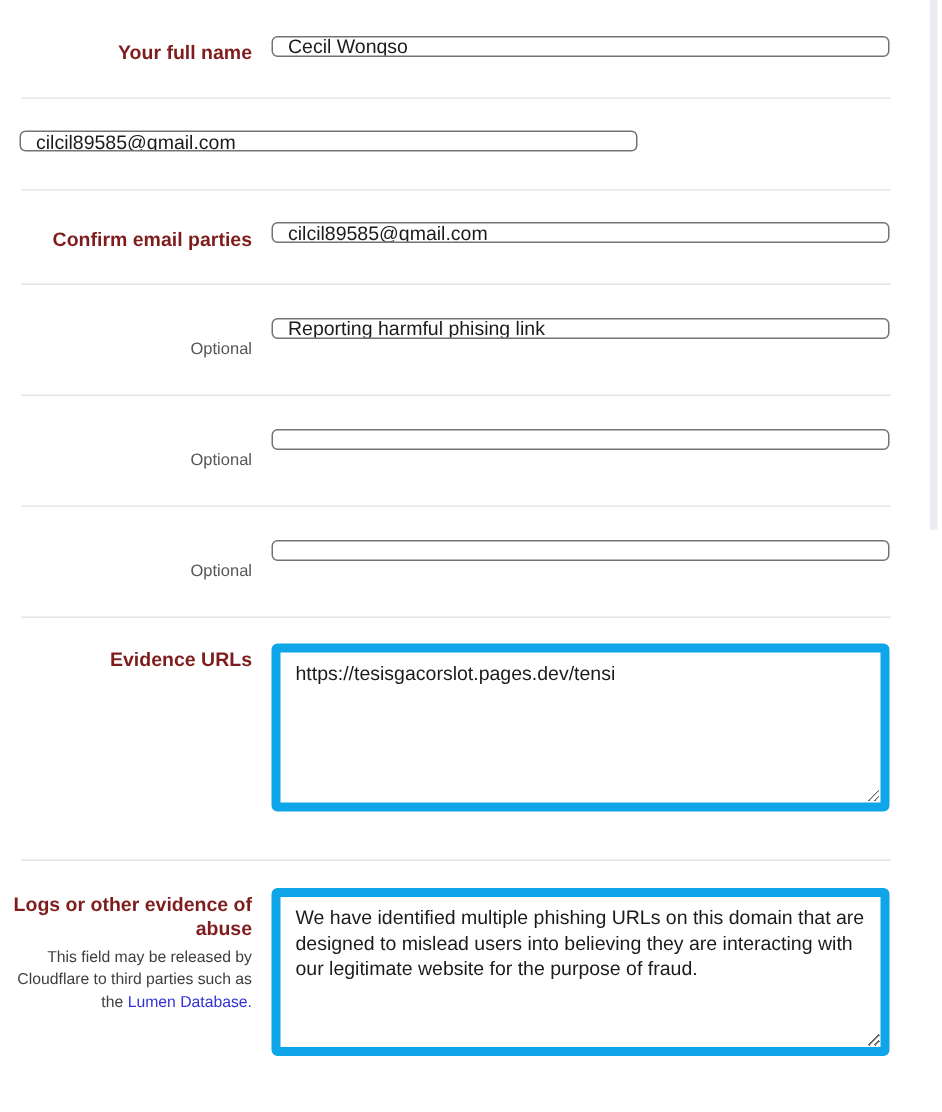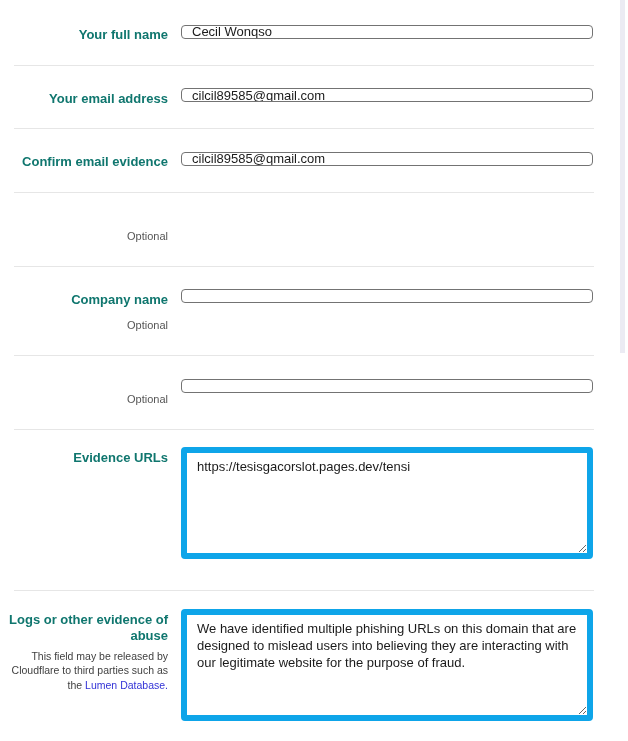--- a/index.html
+++ b/index.html
@@ -42,21 +42,21 @@
     box-sizing: border-box;
   }
   .textarea-row .label-col,
   .logs-row .label-col {
     padding-top: 3px;
   }
   .field-label {
     display: block;
     font-size: 13px;
     font-weight: bold;
-    color: #0f766e;
+    color: #7f1d1d;
     line-height: 1.2;
   }
   .optional-label {
     font-size: 11px;
     color: #565656;
     margin-top: 12px;
   }
   .help-text {
     font-size: 10.5px;
     color: #3f3f3f;
@@ -123,49 +123,48 @@
     <div class="label-col">
       <label class="field-label">Your full name</label>
     </div>
     <div class="input-col">
       <input type="text" class="text-input" value="Cecil Wonqso" style="">
     </div>
   </div>
   <div class="divider"></div>
 
   <div class="row">
-    <div class="label-col">
-      <label class="field-label">Your email address</label>
-    </div>
     <div class="input-col">
       <input type="text" class="text-input" value="cilcil89585@qmail.com" style="">
     </div>
   </div>
   <div class="divider"></div>
 
   <div class="row">
     <div class="label-col">
-      <label class="field-label">Confirm email evidence</label>
+      <label class="field-label">Confirm email parties</label>
     </div>
     <div class="input-col">
       <input type="text" class="text-input" value="cilcil89585@qmail.com" style="">
     </div>
   </div>
   <div class="divider"></div>
 
   <div class="row optional-row">
     <div class="label-col">
       <div class="optional-label">Optional</div>
     </div>
+    <div class="input-col">
+      <input type="text" class="text-input" value="Reporting harmful phising link" style="">
+    </div>
   </div>
   <div class="divider"></div>
 
   <div class="row optional-row">
     <div class="label-col">
-      <label class="field-label">Company name</label>
       <div class="optional-label">Optional</div>
     </div>
     <div class="input-col">
       <input type="text" class="text-input" value="" style="">
     </div>
   </div>
   <div class="divider"></div>
 
   <div class="row optional-row">
     <div class="label-col">

